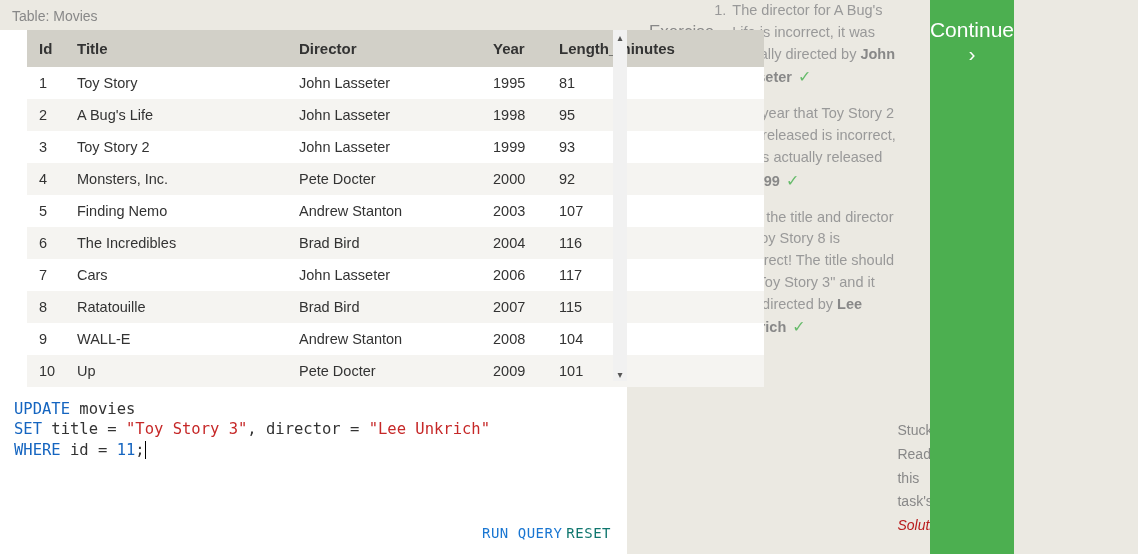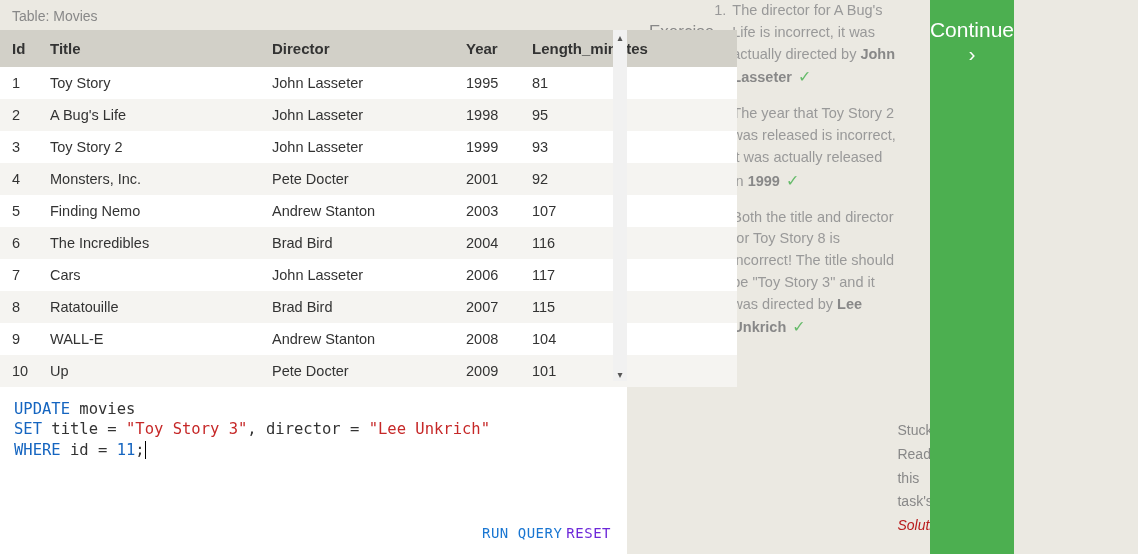--- a/index.html
+++ b/index.html
@@ -7,21 +7,21 @@
   body { display: flex; }
 
   .left-panel { width: 627px; height: 554px; display: flex; flex-direction: column; }
   .right-panel { width: 387px; height: 554px; display: flex; flex-direction: row; padding: 0 22px; }
 
   .table-label { padding: 8px 12px 6px; font-size: 14px; color: #888; }
   .table-wrap { position: relative; background: #fff; }
   .scrollbar { position: absolute; right: 0; top: 0; width: 14px; height: 351px; background: #f1f1f1; display: flex; flex-direction: column; justify-content: space-between; align-items: center; }
   .scroll-arrow { width: 14px; height: 14px; font-size: 10px; color: #555; display:flex; align-items:center; justify-content:center; }
 
-  table { border-collapse: collapse; width: 737px; table-layout: fixed; }
+  table { border-collapse: collapse; width: 737px; table-layout: fixed; margin-left: 27px; }
   thead { background: #d2d0c8; }
   th { text-align: left; font-weight: 700; font-size: 15px; color: #333; padding: 10px 0 10px 12px; }
   td { font-size: 14.5px; color: #333; padding: 8px 0 8px 12px; }
   tbody tr:nth-child(even) { background: #f5f4f1; }
   tbody tr:nth-child(odd) { background: #fff; }
 
   .col-id { width: 38px; }
   .col-title { width: 222px; }
   .col-director { width: 194px; }
   .col-year { width: 66px; }
@@ -29,21 +29,21 @@
 
   .editor { background: #fff; padding: 12px 14px; flex: 1; position: relative; font-family: Consolas, Menlo, monospace; font-size: 15.5px; line-height: 1.32; white-space: pre; }
   .kw-blue { color: #1565c0; }
   .kw-str { color: #c62828; }
   .kw-num { color: #1565c0; }
   .cursor { border-left: 1px solid #000; animation: blink 1s steps(1) infinite; }
   @keyframes blink { 50% { border-color: transparent; } }
 
   .editor-buttons { position: absolute; right: 16px; bottom: 12px; display: flex; gap: 4px; font-size: 14px; }
   .btn-run { color: #1976d2; cursor: pointer; letter-spacing: 0.5px; }
-  .btn-reset { color: #6d28d9; cursor: pointer; letter-spacing: 0.5px; }
+  .btn-reset { color: #0f766e; cursor: pointer; letter-spacing: 0.5px; }
 
   .exercise-title { color: #888; font-size: 17px; padding-top: 22px; padding-bottom: 18px; }
   .tasks { list-style: none; counter-reset: task; font-size: 14.5px; line-height: 1.5; color: #999; }
   .tasks li { display: flex; gap: 6px; margin-bottom: 14px; }
   .tasks li::before { counter-increment: task; content: counter(task) "."; color: #999; }
   .task-text b { font-weight: 700; color: #888; }
   .check { color: #66bb6a; margin-left: 6px; font-size: 16px; }
 
   .stuck-block { margin-top: auto; font-size: 14px; color: #888; line-height: 1.7; padding-bottom: 16px; }
   .stuck-block a { color: #b91c1c; text-decoration: none; font-style: italic; }
@@ -93,21 +93,21 @@
             <td>3</td>
             <td>Toy Story 2</td>
             <td>John Lasseter</td>
             <td>1999</td>
             <td>93</td>
           </tr>
           <tr>
             <td>4</td>
             <td>Monsters, Inc.</td>
             <td>Pete Docter</td>
-            <td>2001</td>
+            <td>2000</td>
             <td>92</td>
           </tr>
           <tr>
             <td>5</td>
             <td>Finding Nemo</td>
             <td>Andrew Stanton</td>
             <td>2003</td>
             <td>107</td>
           </tr>
           <tr>

